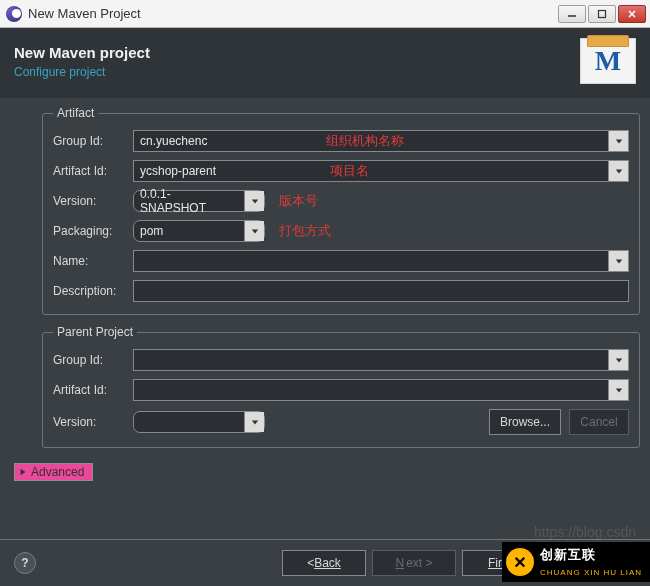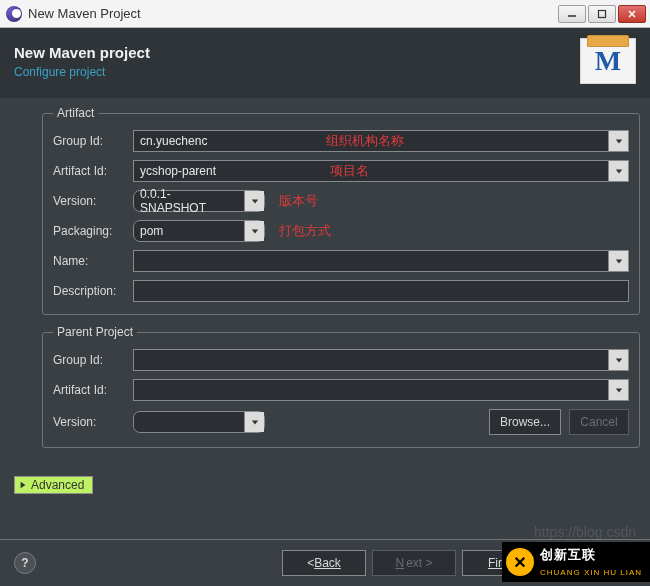--- a/index.html
+++ b/index.html
@@ -136,26 +136,26 @@
     border:1px solid #85898c;
     color:#d8d8d8;
     font-size:12px;
     display:inline-flex; align-items:center; justify-content:center;
     min-width:60px;
   }
   .btn.disabled { color:#6a6e72; border-color:#5a5e62; }
   
   .expander {
     display:inline-flex; align-items:center;
-    background:#bef264;
+    background:#ec4899;
     color:#333;
     border:1px solid #8e8e8e;
     padding:1px 8px 1px 4px;
     font-size:12px;
-    margin:18px 0 0 4px;
+    margin:5px 0 0 4px;
   }
   .expander svg{ width:8px; height:8px; margin-right:4px; }
   
   .bottombar {
     position:absolute;
     left:0; right:0; bottom:0;
     border-top:1px solid #6f7478;
     padding:10px 14px;
     display:flex;
     align-items:center;

